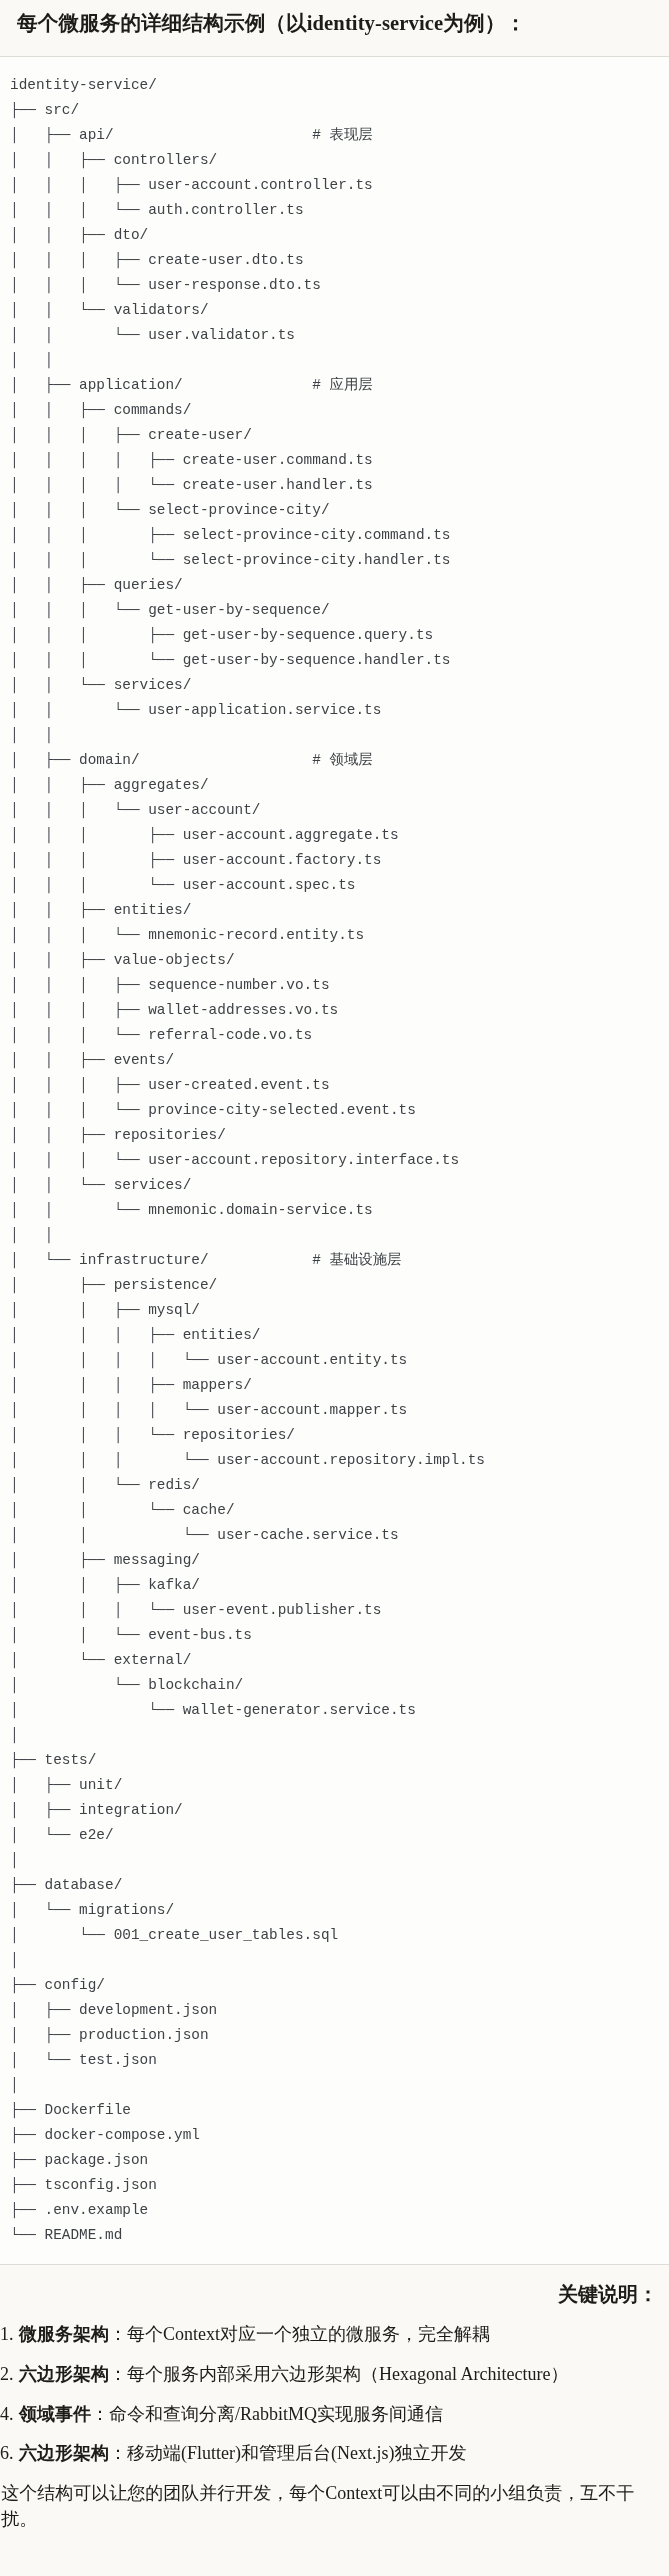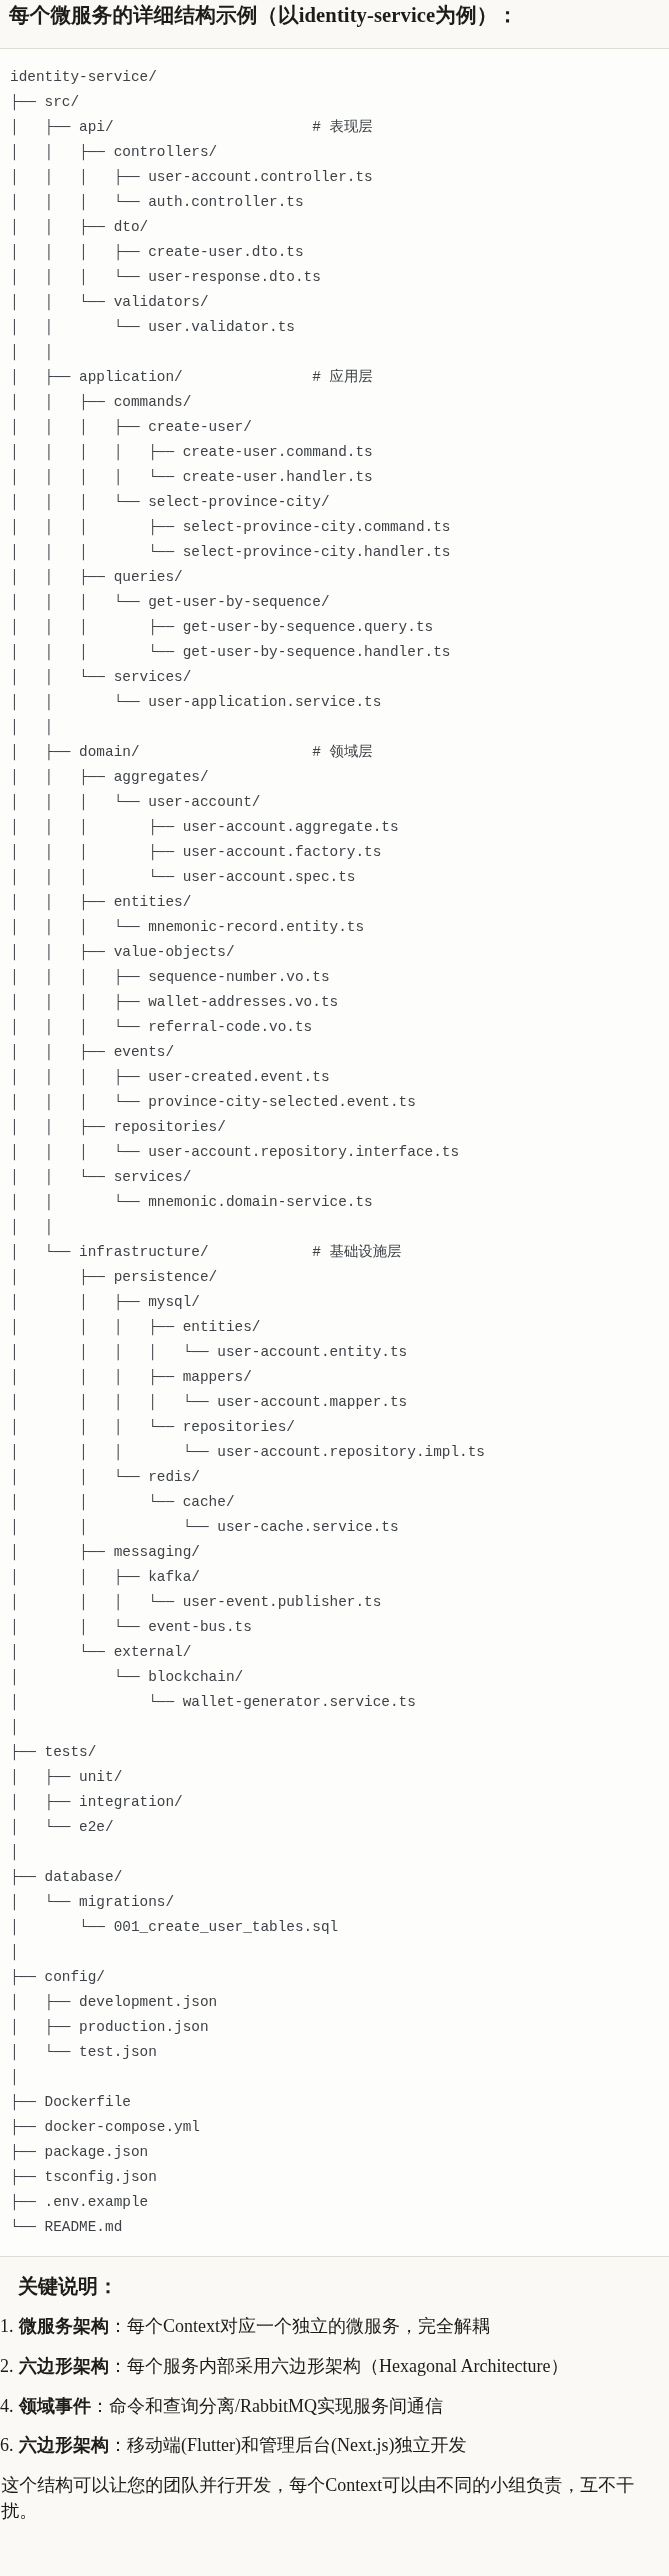--- a/index.html
+++ b/index.html
@@ -20,21 +20,21 @@
     font-family:"Liberation Serif","DejaVu Serif",serif;
   }
   .doc{
     width:669px;
     padding:3.1px 0 12.5px;
   }
   .page-title{
     font-size:20.6px;
     font-weight:700;
     line-height:25px;
-    margin:0;
+    margin:8px;
     padding:0 9px;
     letter-spacing:0.1px;
   }
   .tree-block{
     margin:20px 0 0;
     background:var(--code-background);
     border-top:0.6px solid var(--code-border);
     border-bottom:0.6px solid var(--code-border);
     padding:15.6px 10px 16.3px;
     font-family:Liberation Mono, monospace;
@@ -42,21 +42,22 @@
     line-height:25px;
     color:var(--code-text);
     white-space:pre;
     overflow:hidden;
   }
   .key-notes-heading{
     font-size:20px;
     font-weight:700;
     line-height:26px;
     margin:16.3px 0 0;
-    padding:0 18px;
+    padding:0 11px;
+    text-align:right;
   }
   .key-notes-list{
     list-style:none;
     margin:13.8px 0 0;
     padding:0 0;
   }
   .key-note{
     font-size:18px;
     line-height:26px;
     margin:0 0 13.8px;

